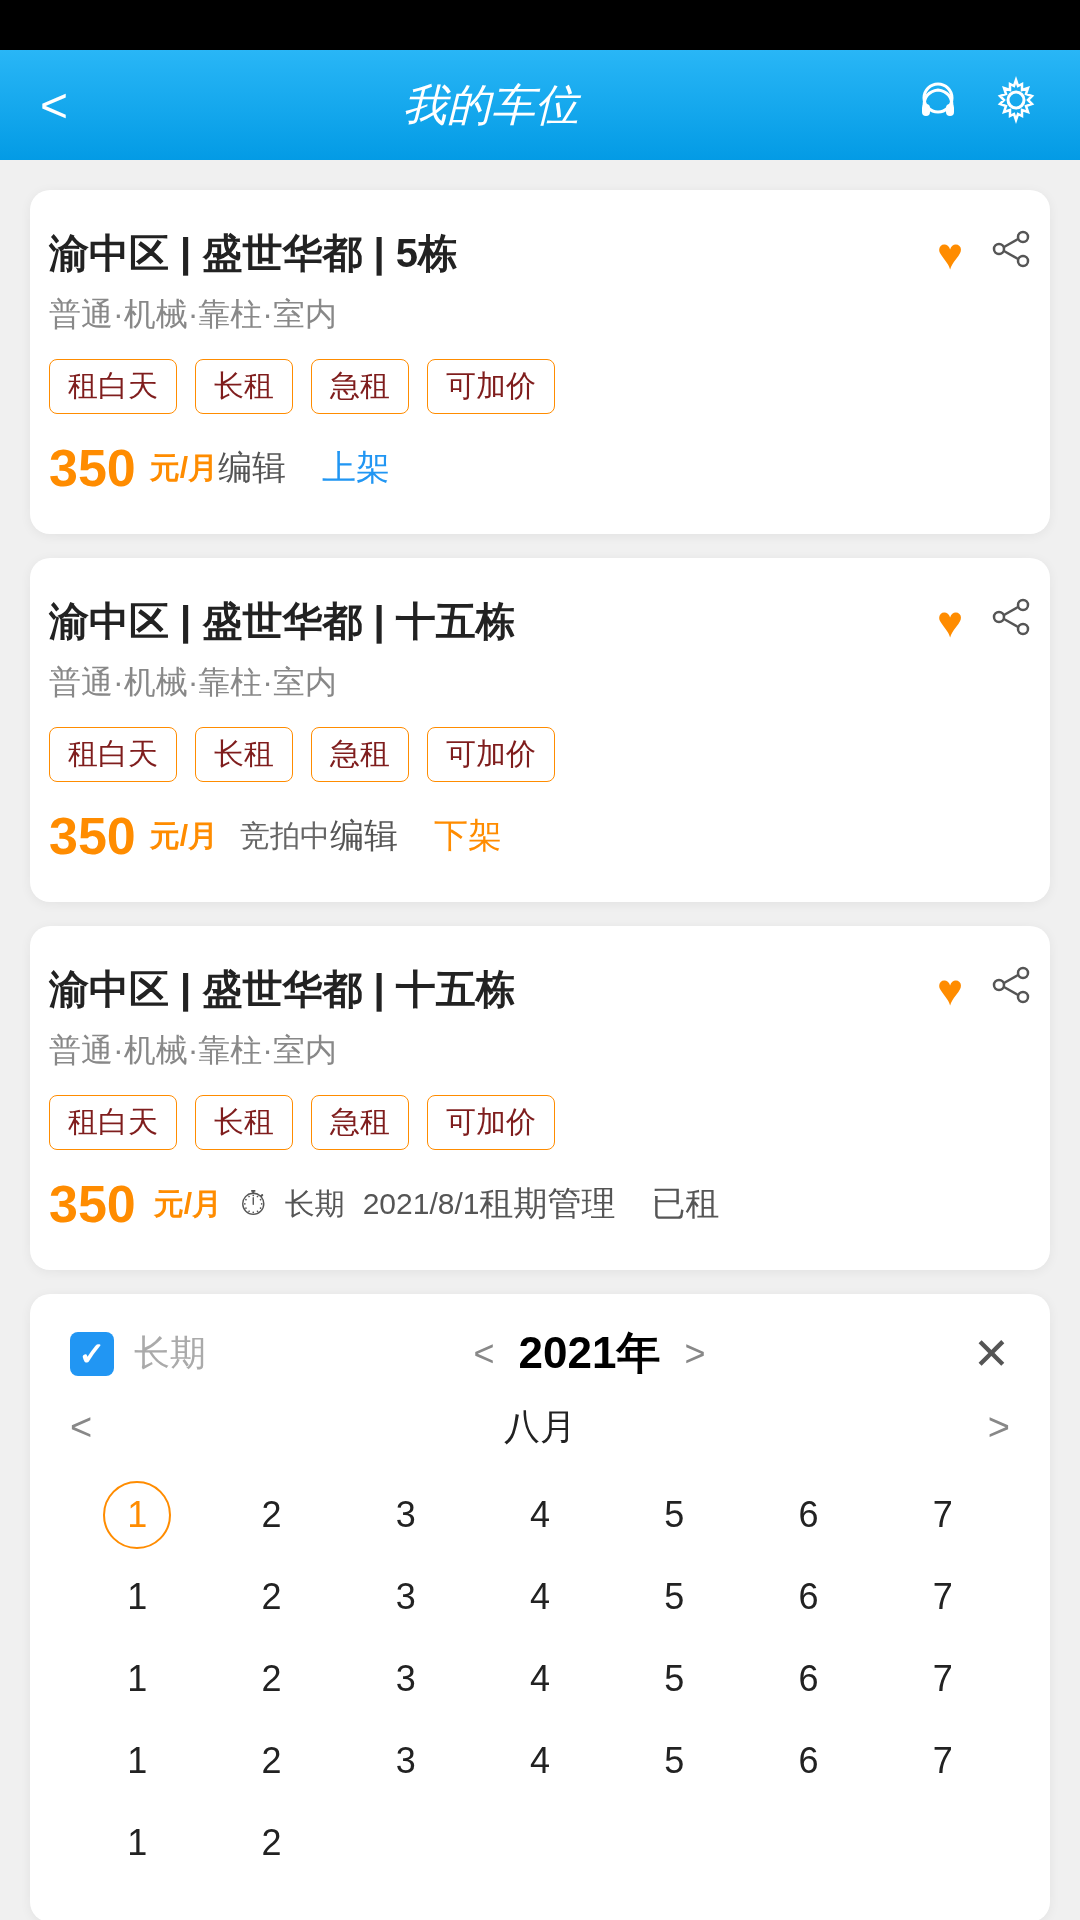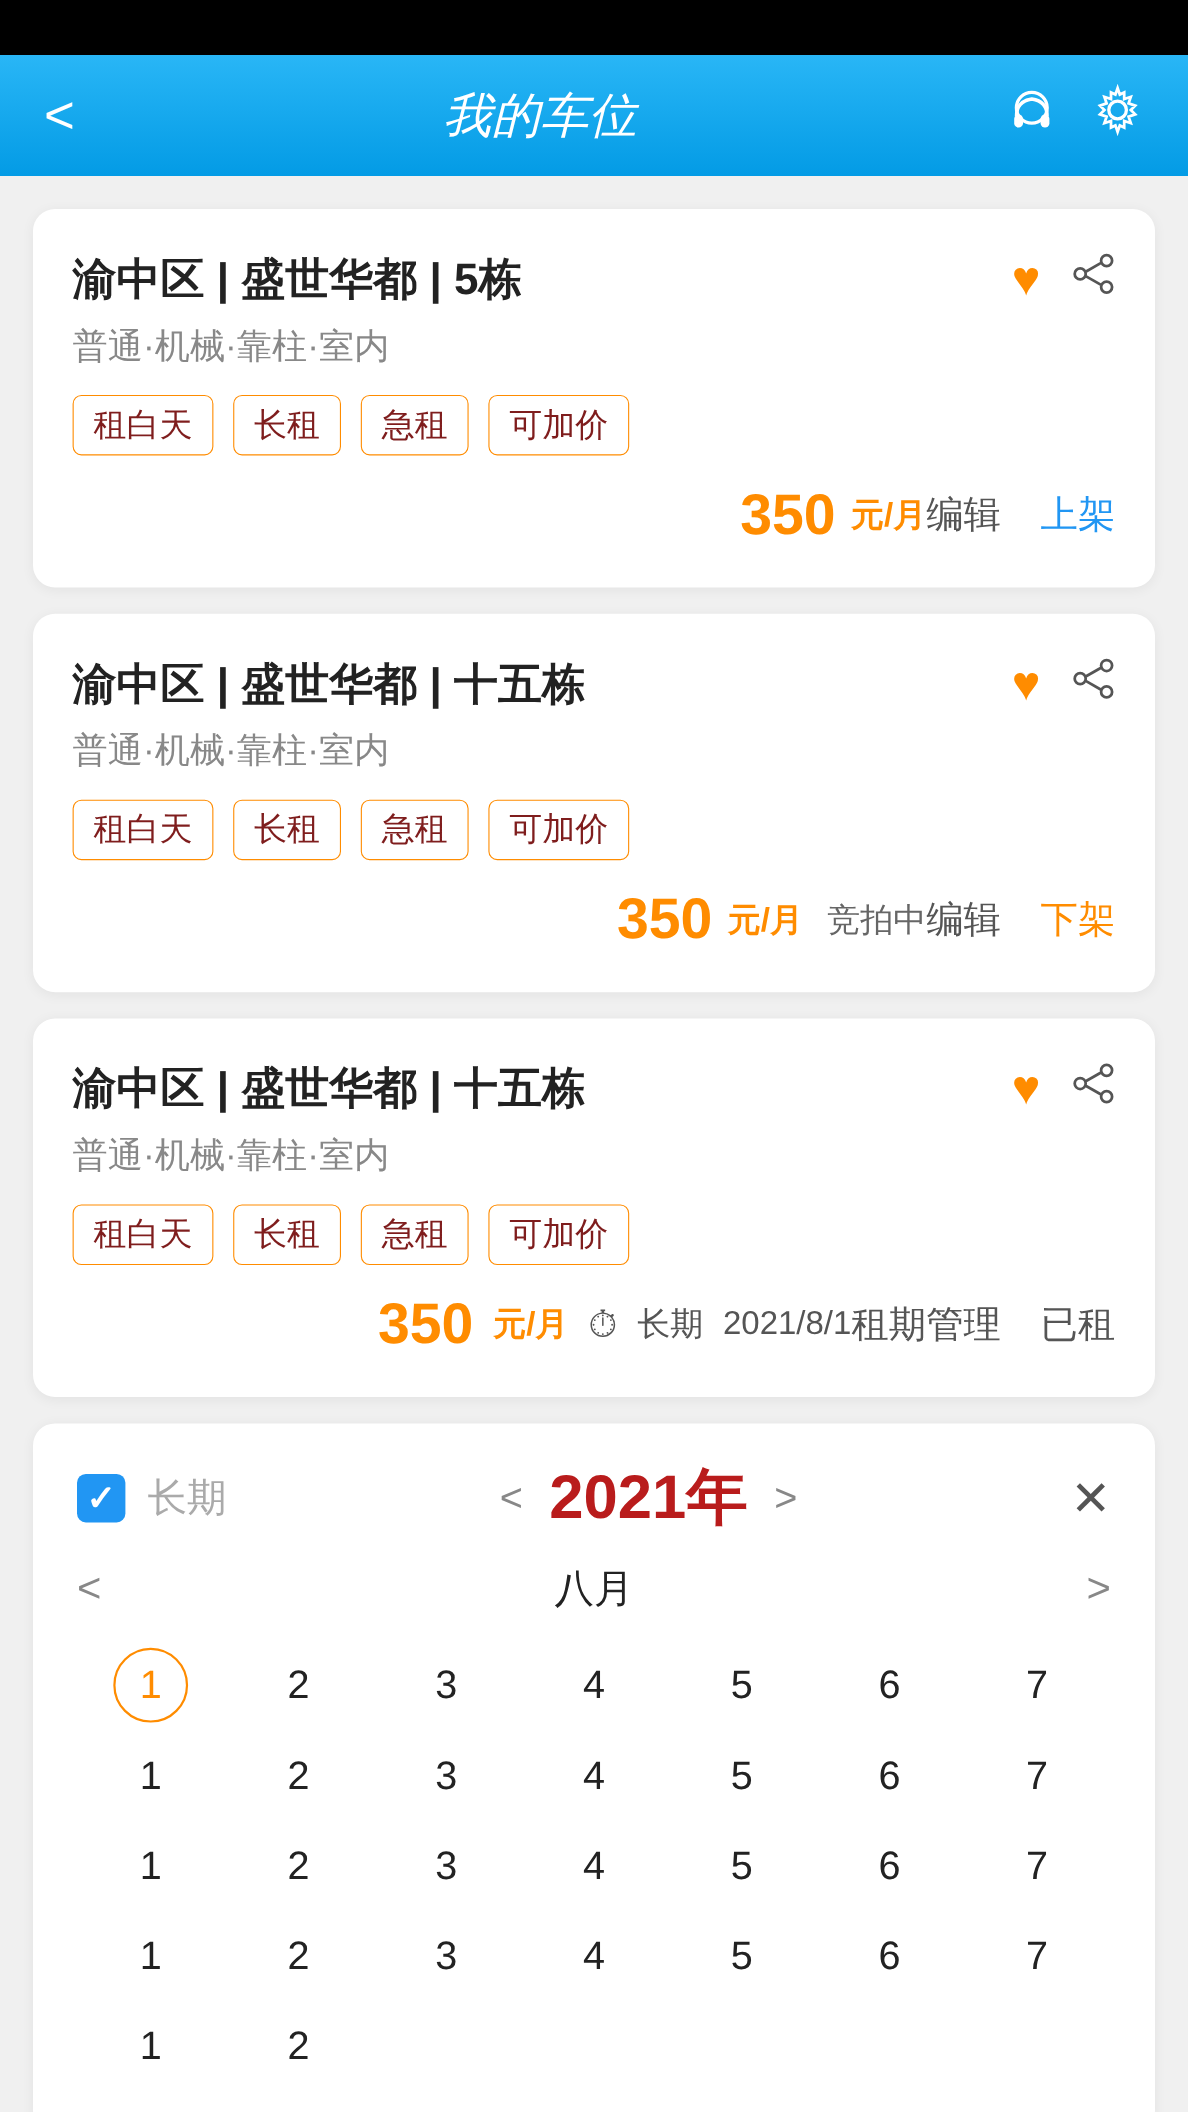--- a/index.html
+++ b/index.html
@@ -48,21 +48,21 @@
     }
     .content {
       padding: 30px 30px 0;
       display: flex;
       flex-direction: column;
       gap: 24px;
     }
     .card {
       background: #fff;
       border-radius: 20px;
-      padding: 36px 36px 36px;
+      padding: 36px 19px 36px;
       box-shadow: 0 2px 12px rgba(0,0,0,0.06);
     }
     .card-header {
       display: flex;
       align-items: center;
       justify-content: space-between;
     }
     .card-title {
       font-size: 40px;
       font-weight: 600;
@@ -95,23 +95,22 @@
     .tag {
       border: 1.5px solid #FF8C00;
       color: #7f1d1d;
       border-radius: 8px;
       padding: 6px 18px;
       font-size: 30px;
     }
     .card-footer {
       display: flex;
       align-items: center;
-      justify-content: flex-end;
+      justify-content: flex-start;
       margin-top: 24px;
-      margin-left: 11px;
     }
     .price {
       font-size: 52px;
       font-weight: 700;
       color: #FF8C00;
     }
     .price-unit {
       font-size: 30px;
       color: #FF8C00;
       font-weight: 700;
@@ -190,23 +189,23 @@
     .cal-long-term {
       font-size: 36px;
       color: #aaa;
     }
     .cal-year-nav {
       display: flex;
       align-items: center;
       gap: 24px;
     }
     .cal-year {
-      font-size: 56px;
+      font-size: 44px;
       font-weight: 700;
-      color: #b91c1c;
+      color: #000000;
     }
     .cal-nav-btn {
       font-size: 36px;
       color: #888;
       cursor: pointer;
     }
     .close-btn {
       font-size: 44px;
       color: #555;
       cursor: pointer;

